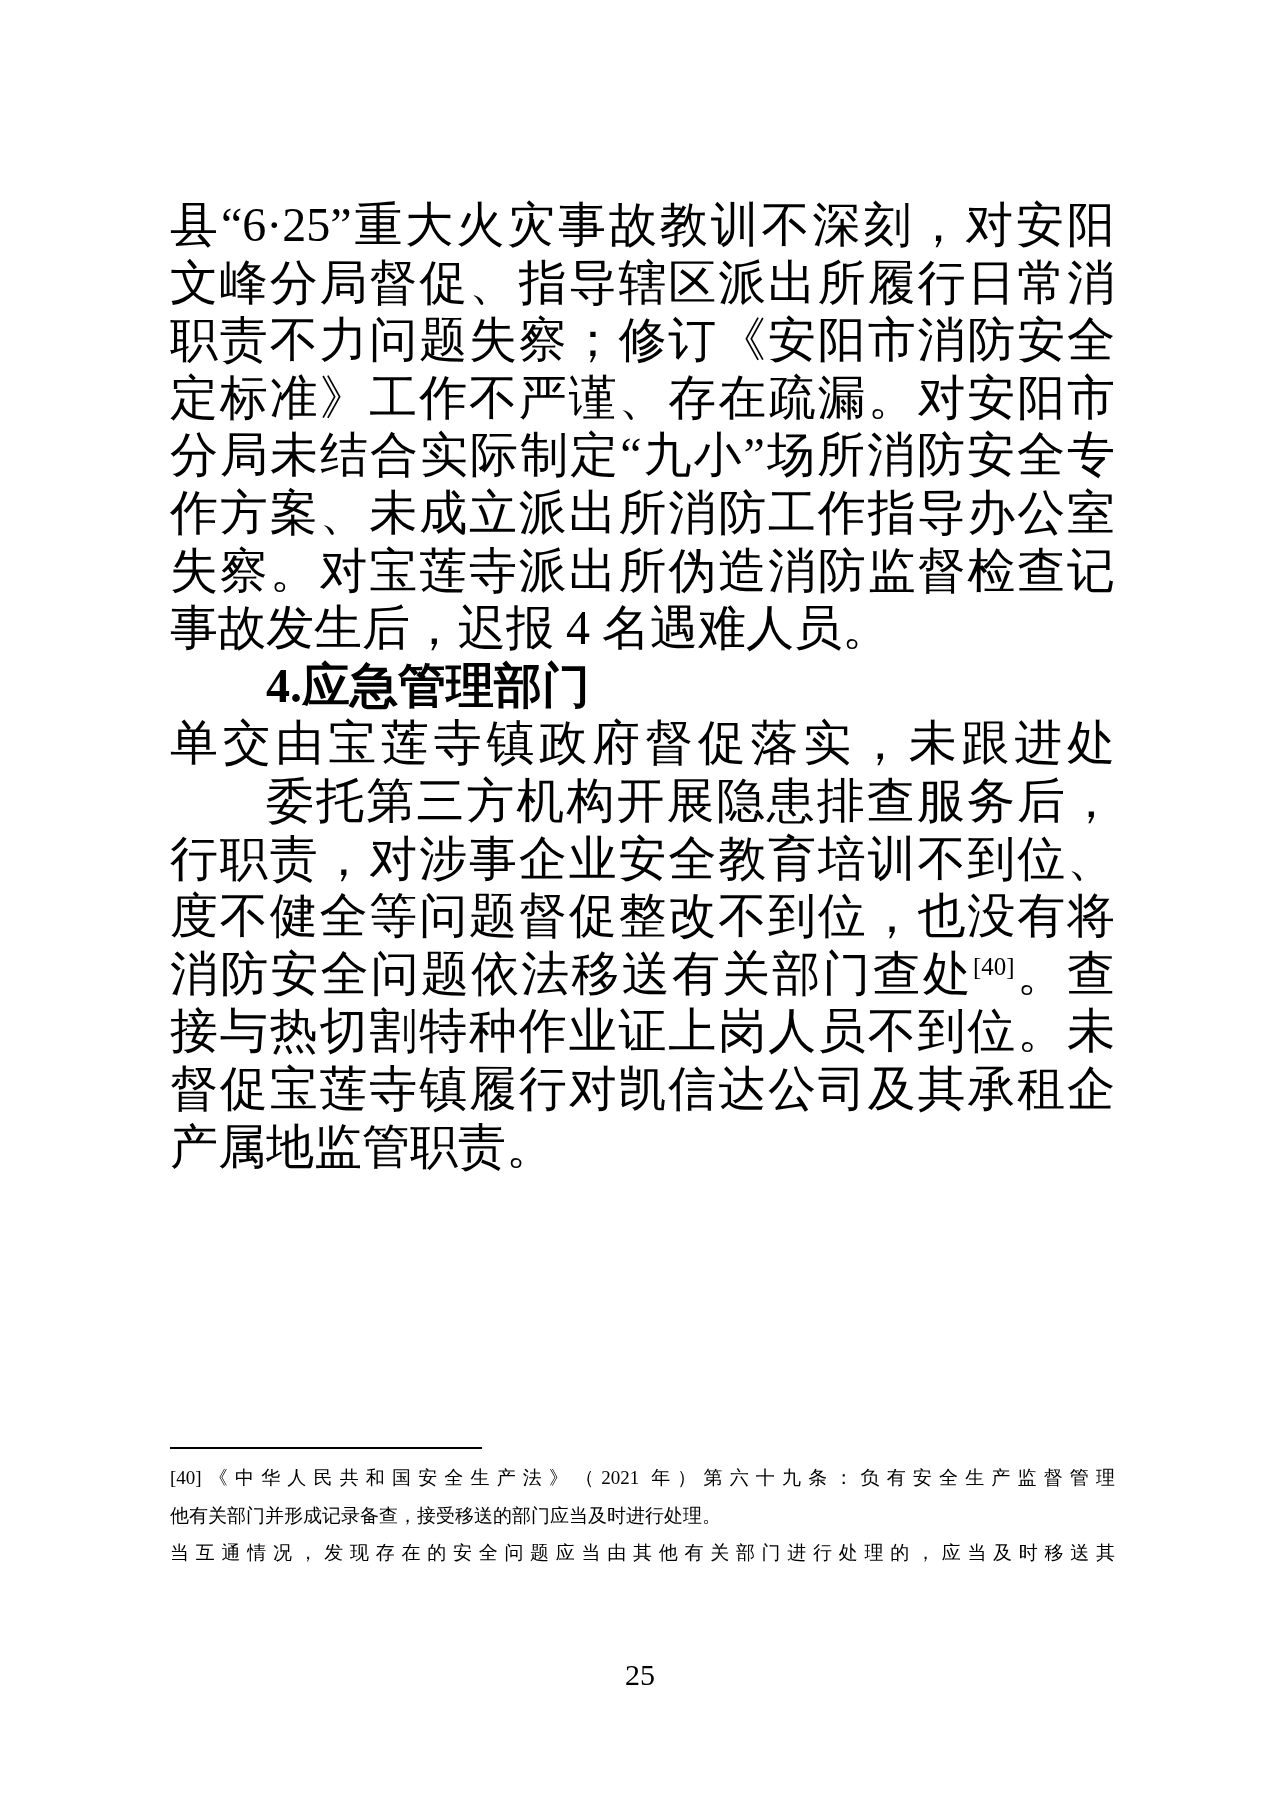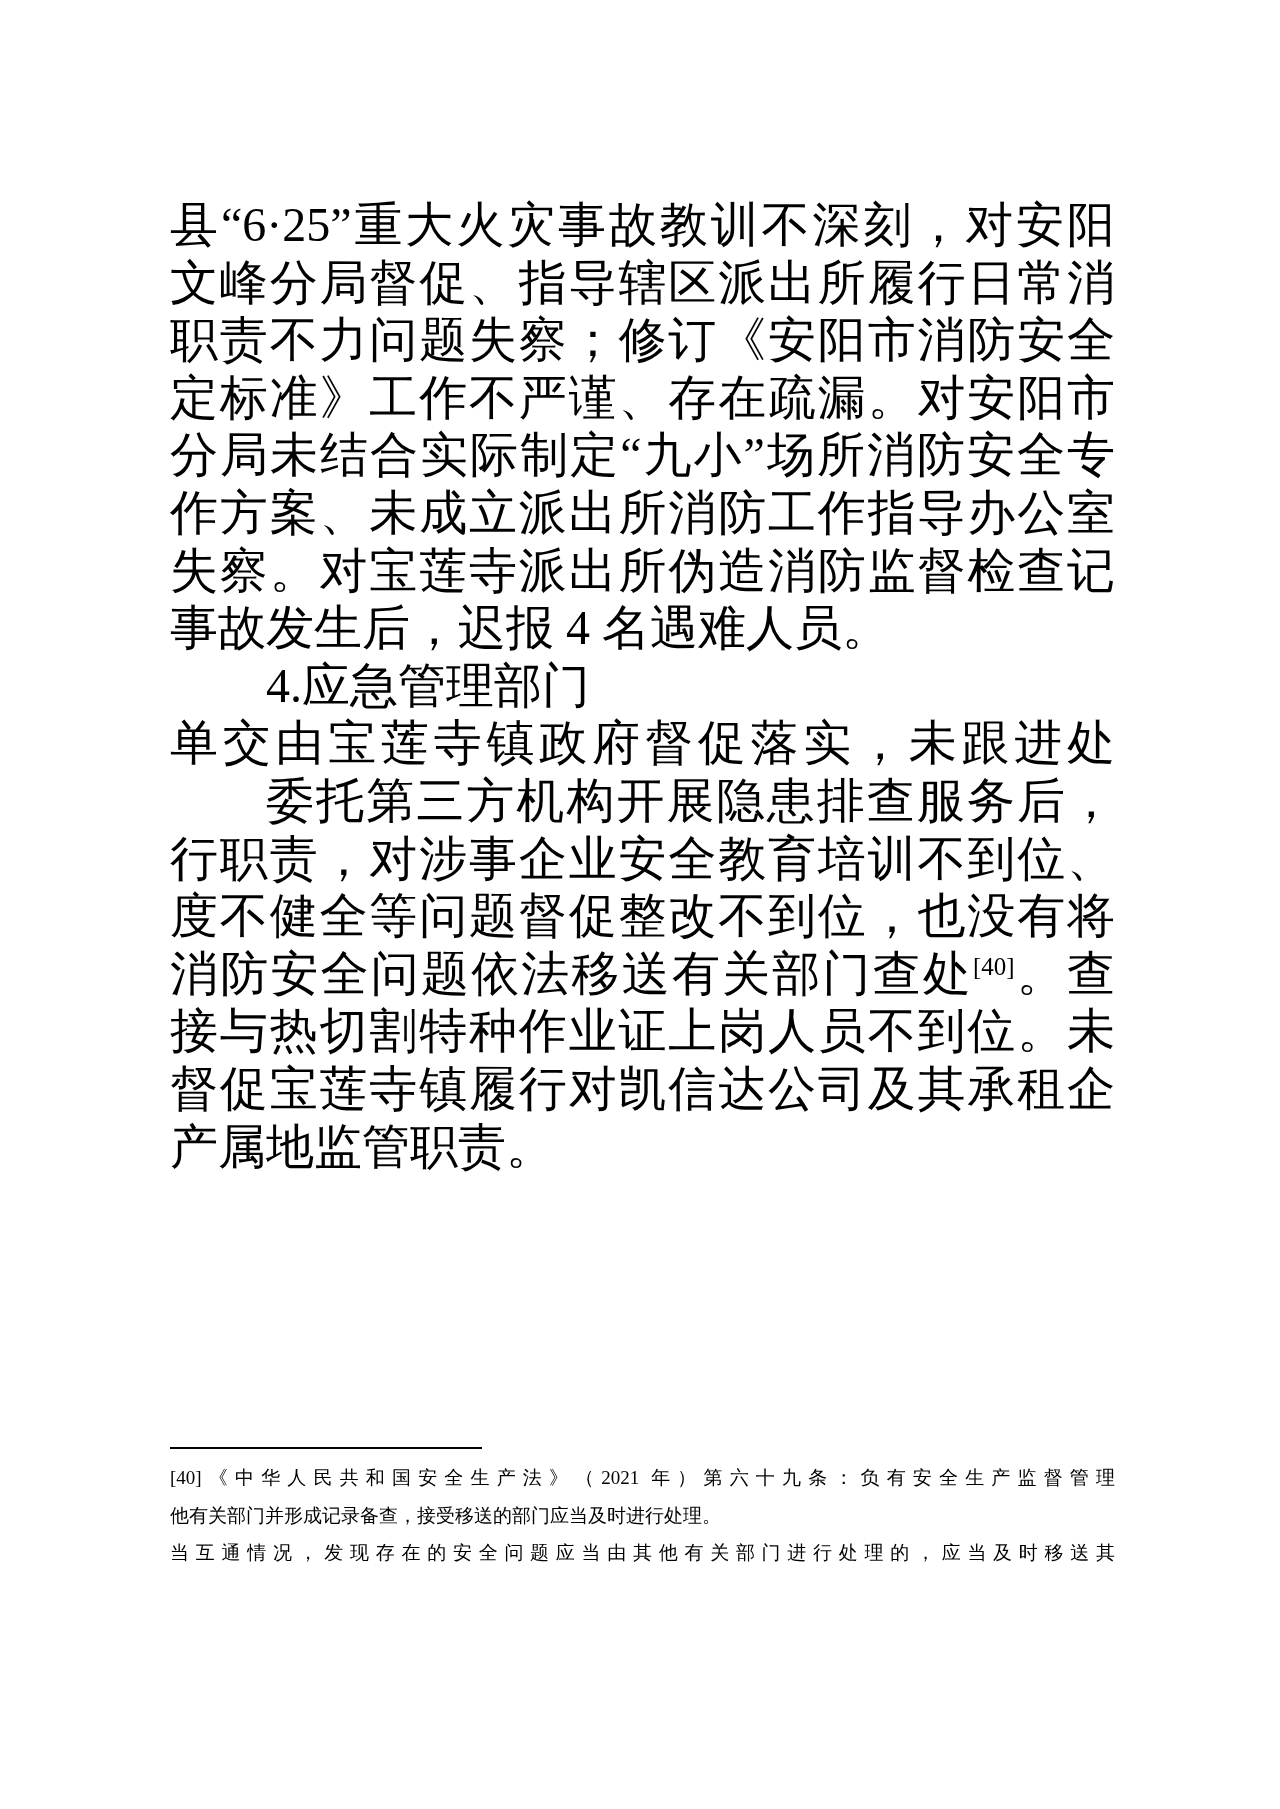--- a/index.html
+++ b/index.html
@@ -57,32 +57,33 @@
 <div class="page">
   <div class="body-text">
       <div class="line stretch"><span>县“6·25”重大火灾事故教训不深刻，对安阳市公安局</span></div>
       <div class="line stretch"><span>文峰分局督促、指导辖区派出所履行日常消防监督检查</span></div>
       <div class="line stretch"><span>职责不力问题失察；修订《安阳市消防安全重点单位界</span></div>
       <div class="line stretch"><span>定标准》工作不严谨、存在疏漏。对安阳市公安局文峰</span></div>
       <div class="line stretch"><span>分局未结合实际制定“九小”场所消防安全专项治理工</span></div>
       <div class="line stretch"><span>作方案、未成立派出所消防工作指导办公室的问题失管</span></div>
       <div class="line stretch"><span>失察。对宝莲寺派出所伪造消防监督检查记录问题失察。</span></div>
       <div class="line"><span>事故发生后，迟报 4 名遇难人员。</span></div>
-      <div class="line" style="padding-left: 2em;"><span>4.应急管理部门</span></div>
+      <div class="line" style="padding-left: 2em; font-weight: bold;"><span>4.应急管理部门</span></div>
       <div class="line stretch"><span>单交由宝莲寺镇政府督促落实，未跟进处理。未依法履</span></div>
       <div class="line stretch" style="padding-left: 2em;"><span>委托第三方机构开展隐患排查服务后，仅将隐患清</span></div>
       <div class="line stretch"><span>行职责，对涉事企业安全教育培训不到位、安全规章制</span></div>
       <div class="line stretch"><span>度不健全等问题督促整改不到位，也没有将发现的有关</span></div>
       <div class="line stretch"><span>消防安全问题依法移送有关部门查处</span><sup class="fn-ref">[40]</sup><span>。查处无熔化焊</span></div>
       <div class="line stretch"><span>接与热切割特种作业证上岗人员不到位。未有效指导、</span></div>
       <div class="line stretch"><span>督促宝莲寺镇履行对凯信达公司及其承租企业的安全生</span></div>
       <div class="line"><span>产属地监管职责。</span></div>
     </div>
 
   <div class="footnote-sep"></div>
 
   <div class="footnote">
       <div class="line stretch"><span>[40]《中华人民共和国安全生产法》（2021 年）第六十九条：负有安全生产监督管理</span></div>
       <div class="line"><span>他有关部门并形成记录备查，接受移送的部门应当及时进行处理。</span></div>
       <div class="line stretch"><span>当互通情况，发现存在的安全问题应当由其他有关部门进行处理的，应当及时移送其</span></div>
     </div>
 
+  <div class="page-number">25</div>
 </div>
 
 </body></html>

